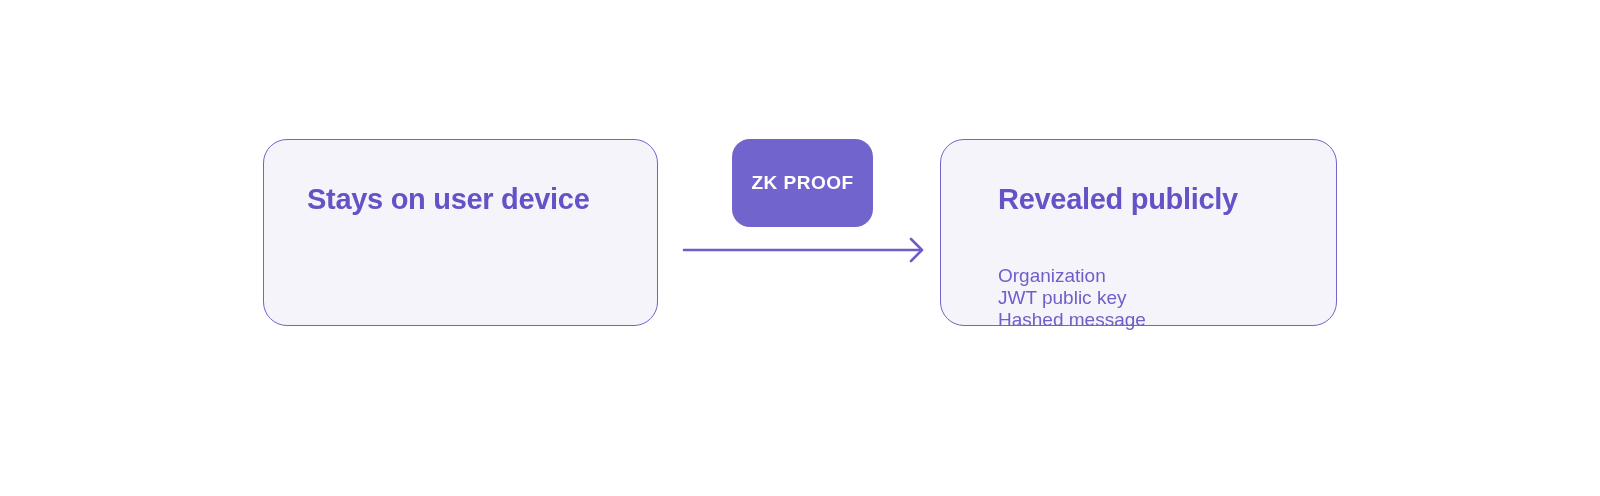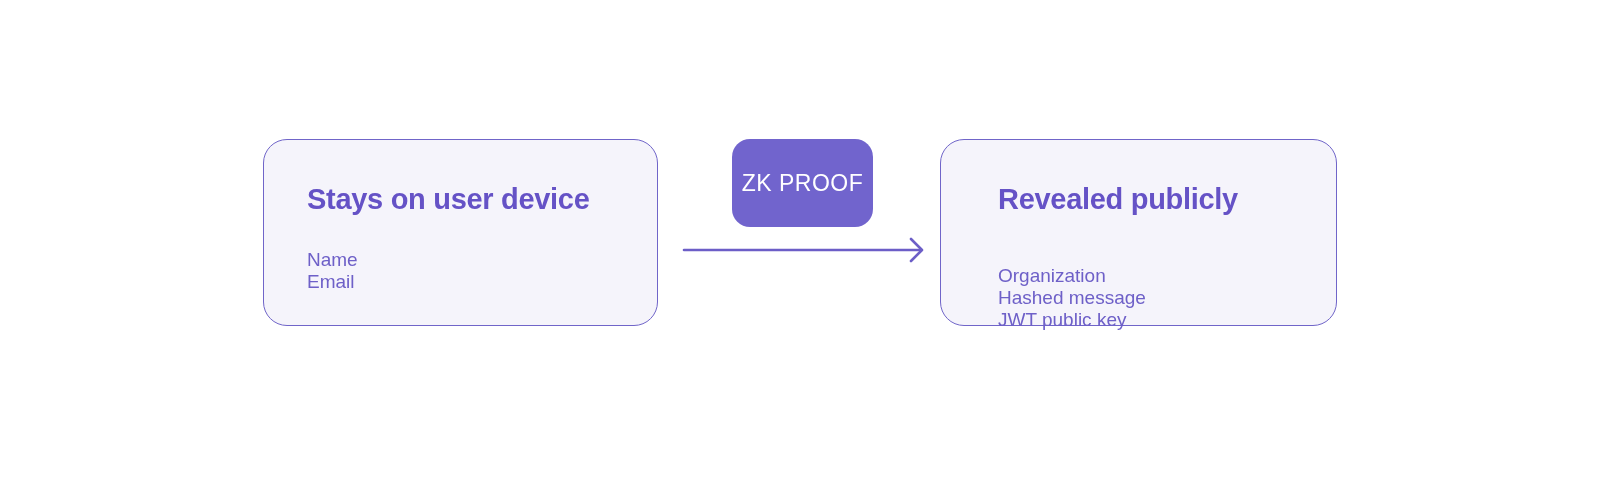--- a/index.html
+++ b/index.html
@@ -59,56 +59,52 @@
     width: 141px;
     height: 88px;
     border-radius: 18px;
     background: var(--badge-fill, #7164cd);
     display: flex;
     align-items: center;
     justify-content: center;
   }
   .badge-label {
     color: var(--badge-text, #ffffff);
-    font-size: 23px;
-    font-weight: 400;
+    font-size: 19px;
+    font-weight: 700;
     letter-spacing: 0.5px;
     white-space: nowrap;
   }
   .arrow {
     position: absolute;
     left: 682px;
     top: 236px;
     color: var(--arrow-color, #6c5ec7);
   }
 </style>
 </head>
 <body>
 
 <div class="canvas">
 
   <div class="box private">
     <h2 class="box-title">Stays on user device</h2>
-    <ul class="box-list">
-      <li>Name</li>
-      <li>Email</li>
-    </ul>
   </div>
 
   <div class="badge">
     <span class="badge-label">ZK PROOF</span>
   </div>
 
   <svg class="arrow" width="244" height="28" viewBox="0 0 244 28" aria-hidden="true">
     <line x1="2" y1="14" x2="239" y2="14" stroke="currentColor" stroke-width="2.6" stroke-linecap="round"></line>
     <polyline points="229,3 240,14 229,25" fill="none" stroke="currentColor" stroke-width="2.6" stroke-linecap="round" stroke-linejoin="round"></polyline>
   </svg>
 
   <div class="box public">
     <h2 class="box-title">Revealed publicly</h2>
     <ul class="box-list">
       <li>Organization</li>
+      <li>JWT public key</li>
       <li>Hashed message</li>
-      <li>JWT public key</li>
     </ul>
   </div>
 
 </div>
 
 </body></html>

